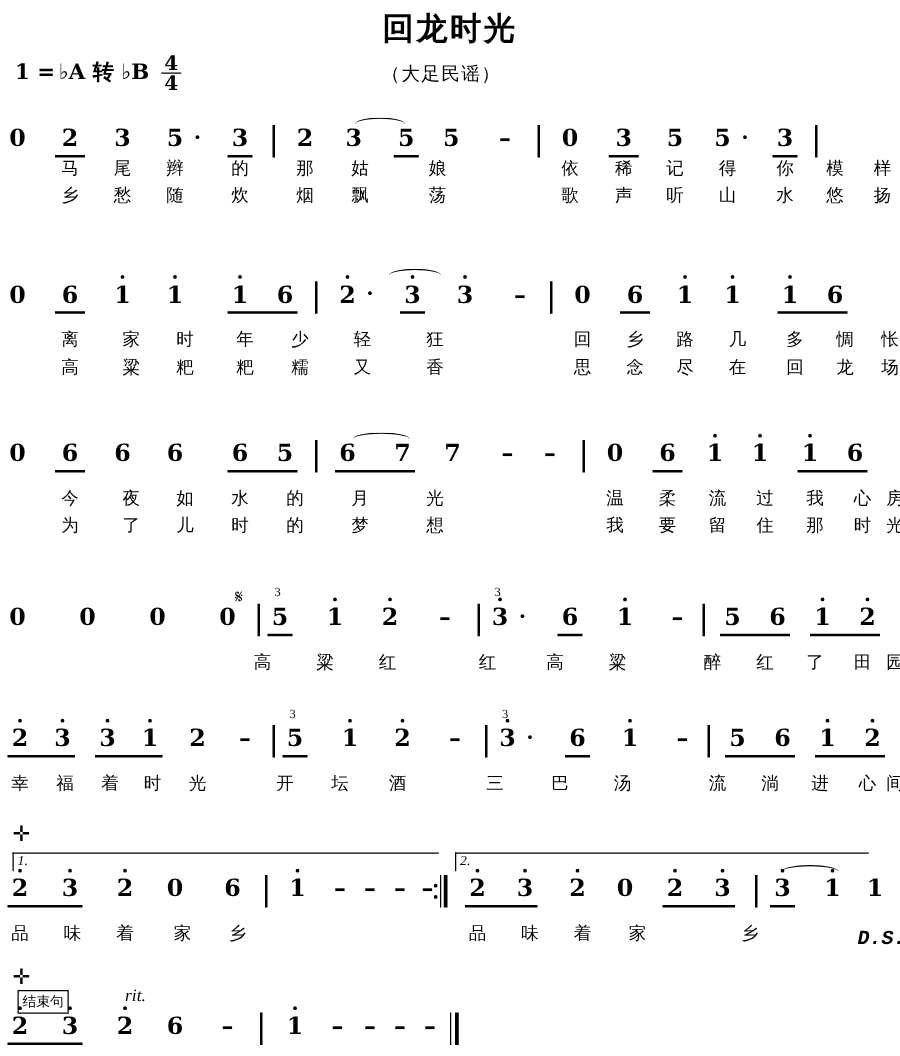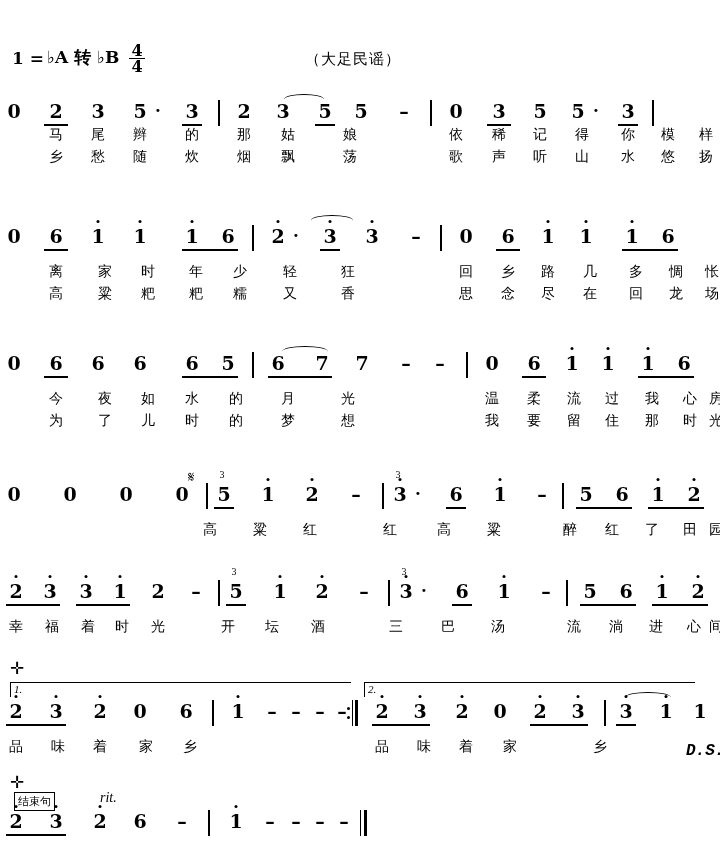--- a/index.html
+++ b/index.html
@@ -166,20 +166,21 @@
     position:absolute;
     font-size:10px;
     transform:translateX(-50%);
   }
 </style>
 </head>
 <body>
 
 <div class="sheet">
 
+  <div class="title">回龙时光</div>
 
   <div class="keyline">
     <span>1 =</span>
     <span style="margin-left:3px">♭A 转 ♭B</span>
     <span class="meter">
       <span class="num">4</span>
       <span class="den">4</span>
     </span>
   </div>
 

